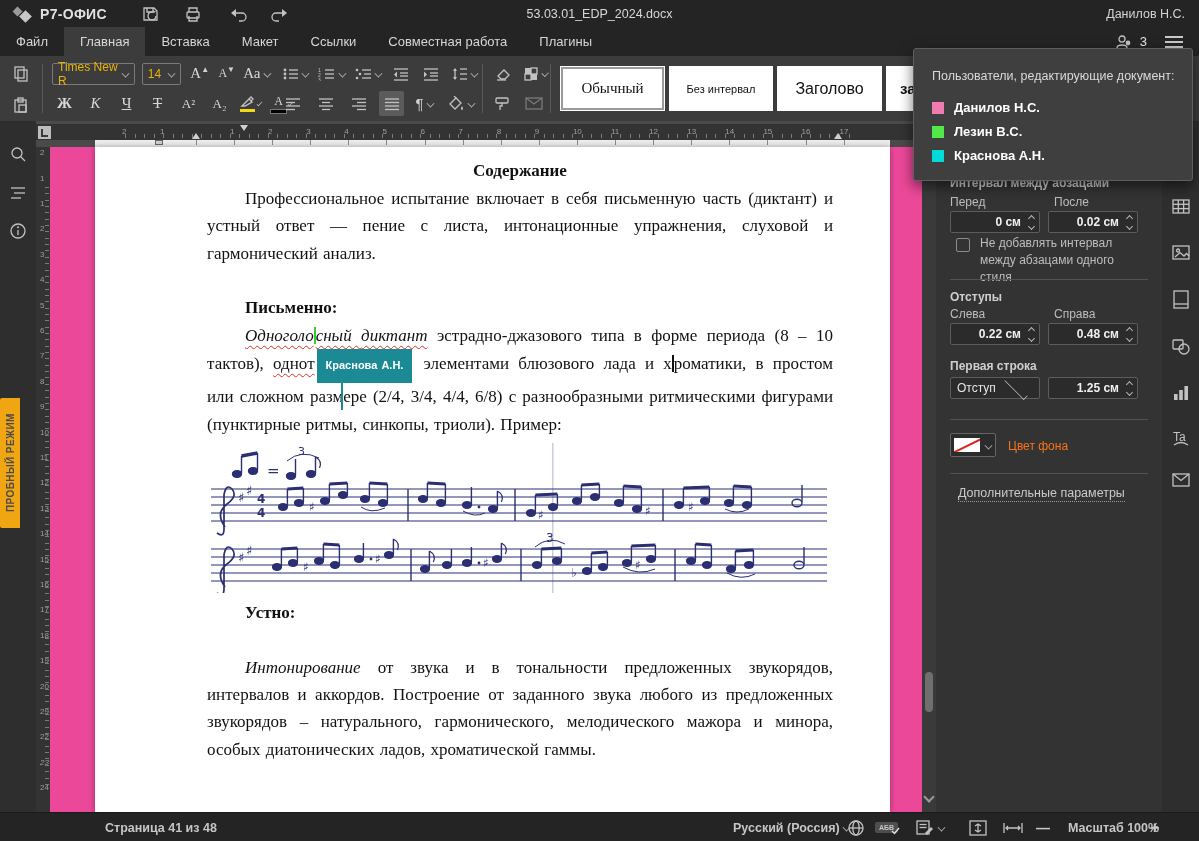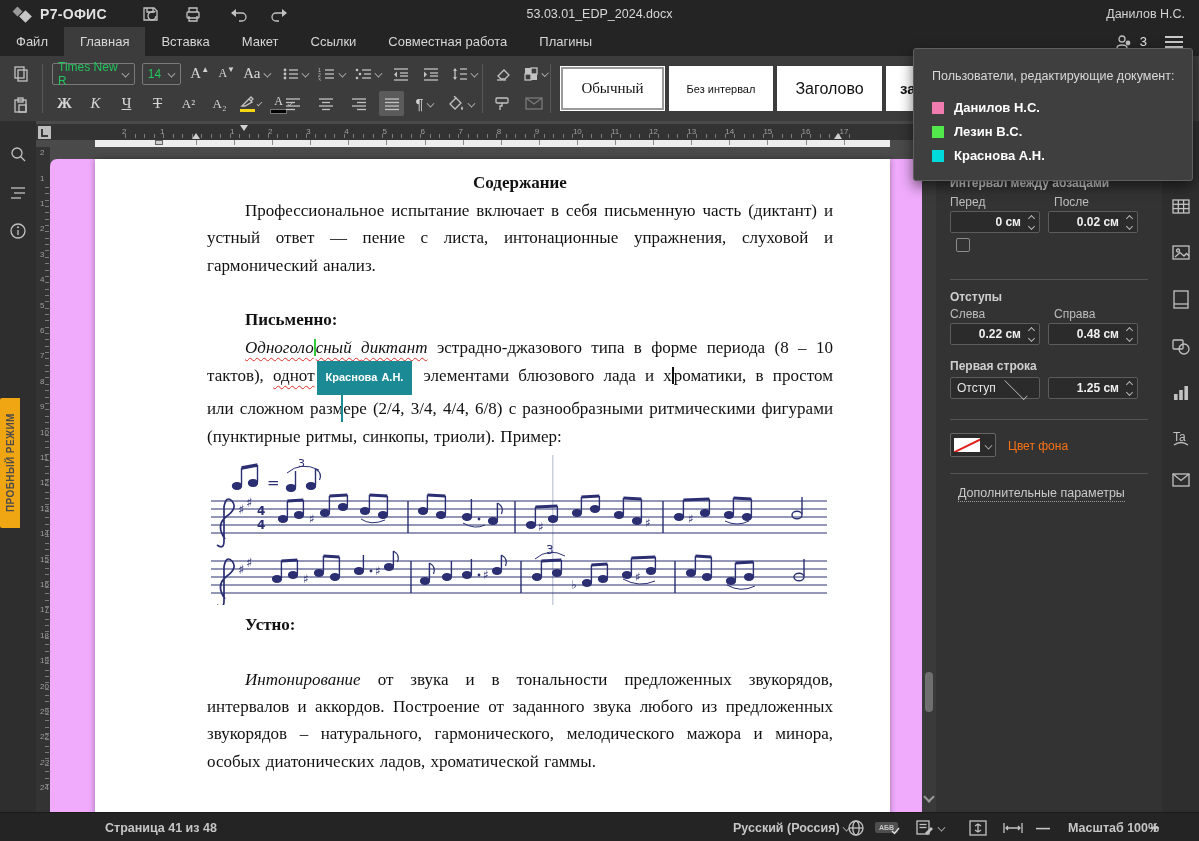--- a/index.html
+++ b/index.html
@@ -40,21 +40,21 @@
 
   
   .toolbar { left:0; top:56px; width:1199px; height:65px; background:#3c3c3c; }
   .tcol { position:absolute; top:4px; height:57px; display:flex; flex-direction:column; justify-content:space-between; }
   .trow { display:flex; align-items:center; height:27px; gap:2px; }
   .tb { height:25px; min-width:25px; padding:0 2px; display:flex; align-items:center; justify-content:center;
         border-radius:2px; color:#d2d2d2; }
   .tb.active { background:#5b5b5b; }
   .vsep { position:absolute; top:8px; width:1px; height:49px; background:#585858; }
   .fsel { height:22px; border:1px solid #7a7a7a; border-radius:2px; background:#3c3c3c;
-          display:flex; align-items:center; padding:0 5px; font-size:12px; color:#22c55e; }
+          display:flex; align-items:center; padding:0 5px; font-size:12px; color:#eab308; }
   .lett { font-family:"Liberation Serif", serif; font-size:15px; color:#d8d8d8; }
   .colorbtn { display:flex; flex-direction:column; align-items:center; justify-content:center; height:25px; }
   .colorbtn .bar { width:15px; height:3px; margin-top:1px; }
 
   
   .stylecard { position:absolute; top:66px; height:45px; background:#fff; color:#111;
                display:flex; align-items:center; justify-content:center; }
   .stylecard.sel { outline:2px solid #9a9a9a; outline-offset:-3px; border:1px solid #fff; }
 
   
@@ -80,21 +80,21 @@
            background:repeating-linear-gradient(180deg,#7c7c7c 0 1px,transparent 1px 6.35px); }
   .corner { left:38px; top:126px; width:13px; height:13px; background:#bdbdbd; }
   .corner::after { content:''; position:absolute; left:3px; top:3px; width:5px; height:6px;
                    border-left:2px solid #3a3a3a; border-bottom:2px solid #3a3a3a; }
   .imark { position:absolute; }
   .tri-dn { width:0; height:0; border-left:4px solid transparent; border-right:4px solid transparent; border-top:6px solid #d0d0d0; }
   .tri-up { width:0; height:0; border-left:4px solid transparent; border-right:4px solid transparent; border-bottom:6px solid #d0d0d0; }
   .sqmark { width:8px; height:5px; background:#d0d0d0; border:1px solid #666; }
 
   
-  .canvas { left:50px; top:159px; width:872px; height:665px; background:#f0abfc;border-radius:7px; }
+  .canvas { left:50px; top:147px; width:872px; height:665px; background:#ec4899; }
   .page { position:absolute; left:45px; top:0; width:795px; height:665px; background:#fff;
           box-shadow:0 0 6px rgba(0,0,0,.35); padding:10px 57px 0 112px; overflow:hidden;
           font-family:"Liberation Serif", serif; color:#111; }
   .doc-title { font-size:17px; font-weight:bold; text-align:center; line-height:27px; margin-bottom:1px; }
   .dp { font-size:17px; line-height:27.4px; text-align:justify; text-indent:38px; word-spacing:1px; }
   .bhead { font-weight:bold; text-align:left; }
   .blankline { height:27px; }
   .it { font-style:italic; }
   .err { text-decoration:underline wavy #d93025 1px; text-underline-offset:4px; }
   .caret { display:inline-block; width:2px; height:17px; vertical-align:-3px; }
@@ -779,20 +779,21 @@
         </span>
       </span>
     <span class="spin" style="left:112px; top:90px">
       <span class="val">0.02 см</span>
         <span class="arr">
           <i class="cu"></i>
           <i class="cd"></i>
         </span>
       </span>
     <span class="cb" style="left:20px; top:117px"></span>
+    <span class="rp-l" style="left:44px; top:114px; width:160px; line-height:17px">Не добавлять интервал между абзацами одного стиля</span>
     <div class="rp-div" style="top:158px"></div>
     <span class="rp-h" style="left:14px; top:169px">Отступы</span>
     <span class="rp-l" style="left:14px; top:186px">Слева</span>
     <span class="rp-l" style="left:118px; top:186px">Справа</span>
     <span class="spin" style="left:14px; top:202px">
       <span class="val">0.22 см</span>
         <span class="arr">
           <i class="cu"></i>
           <i class="cd"></i>
         </span>

